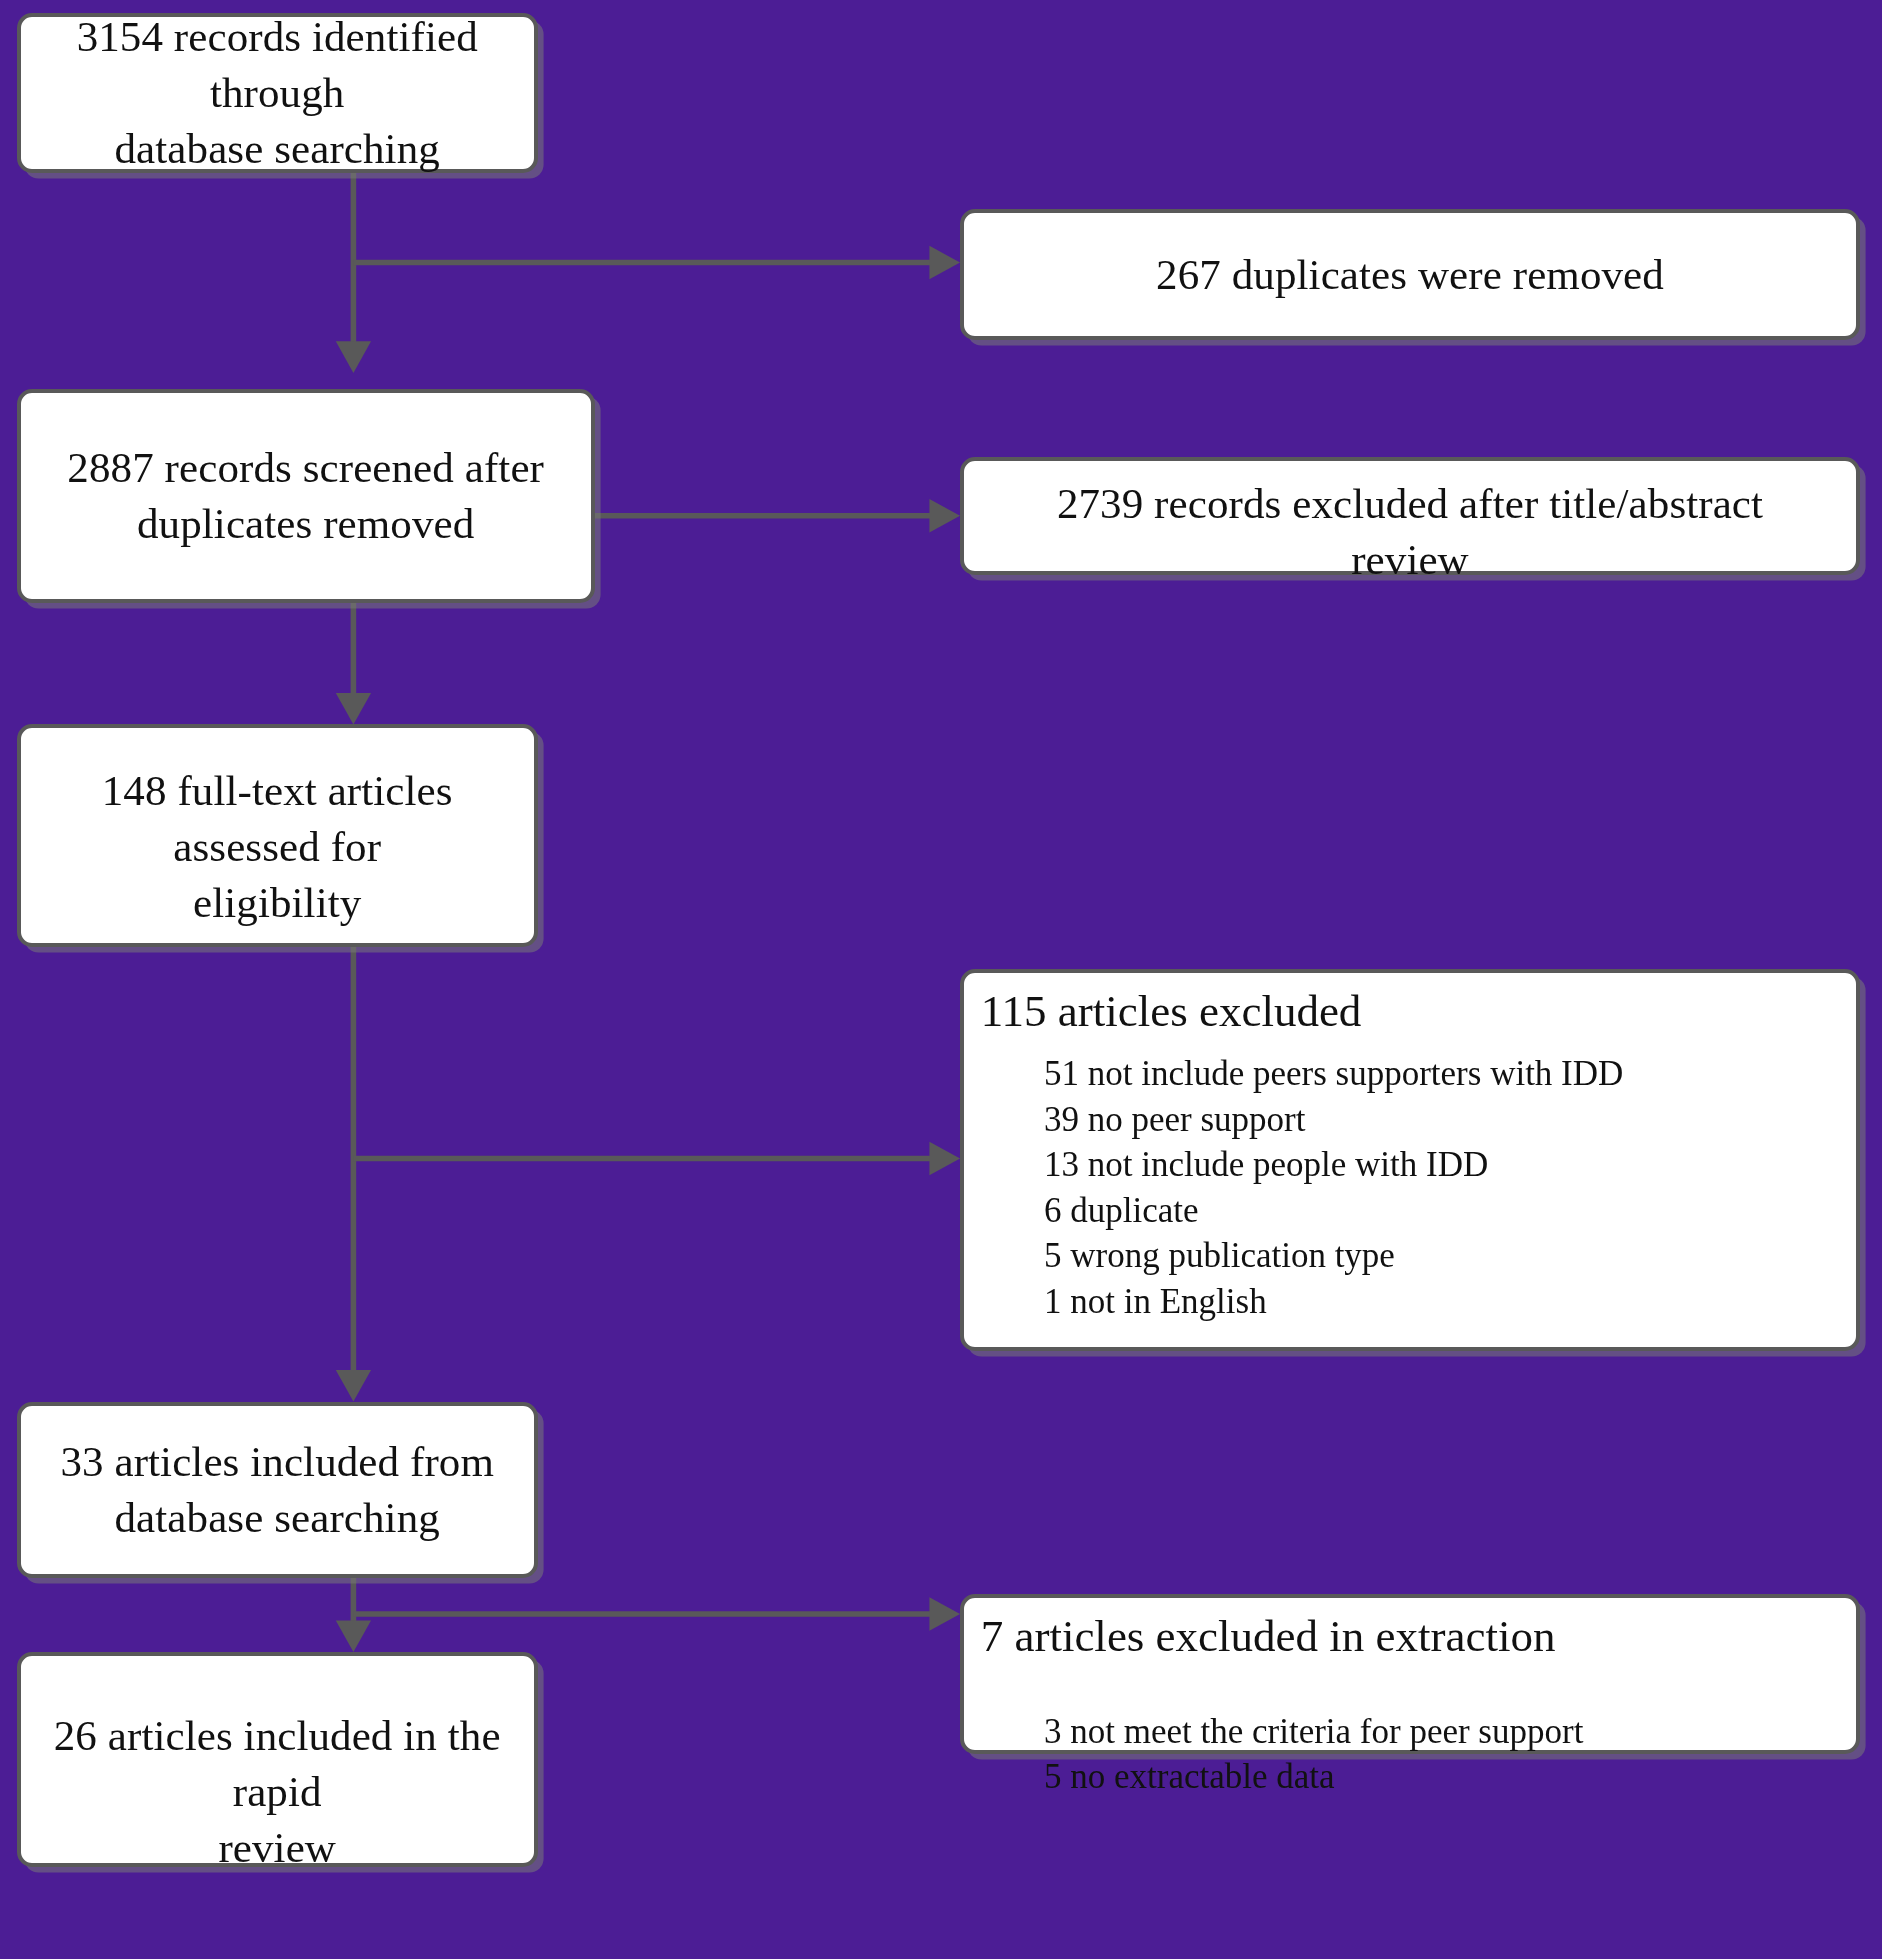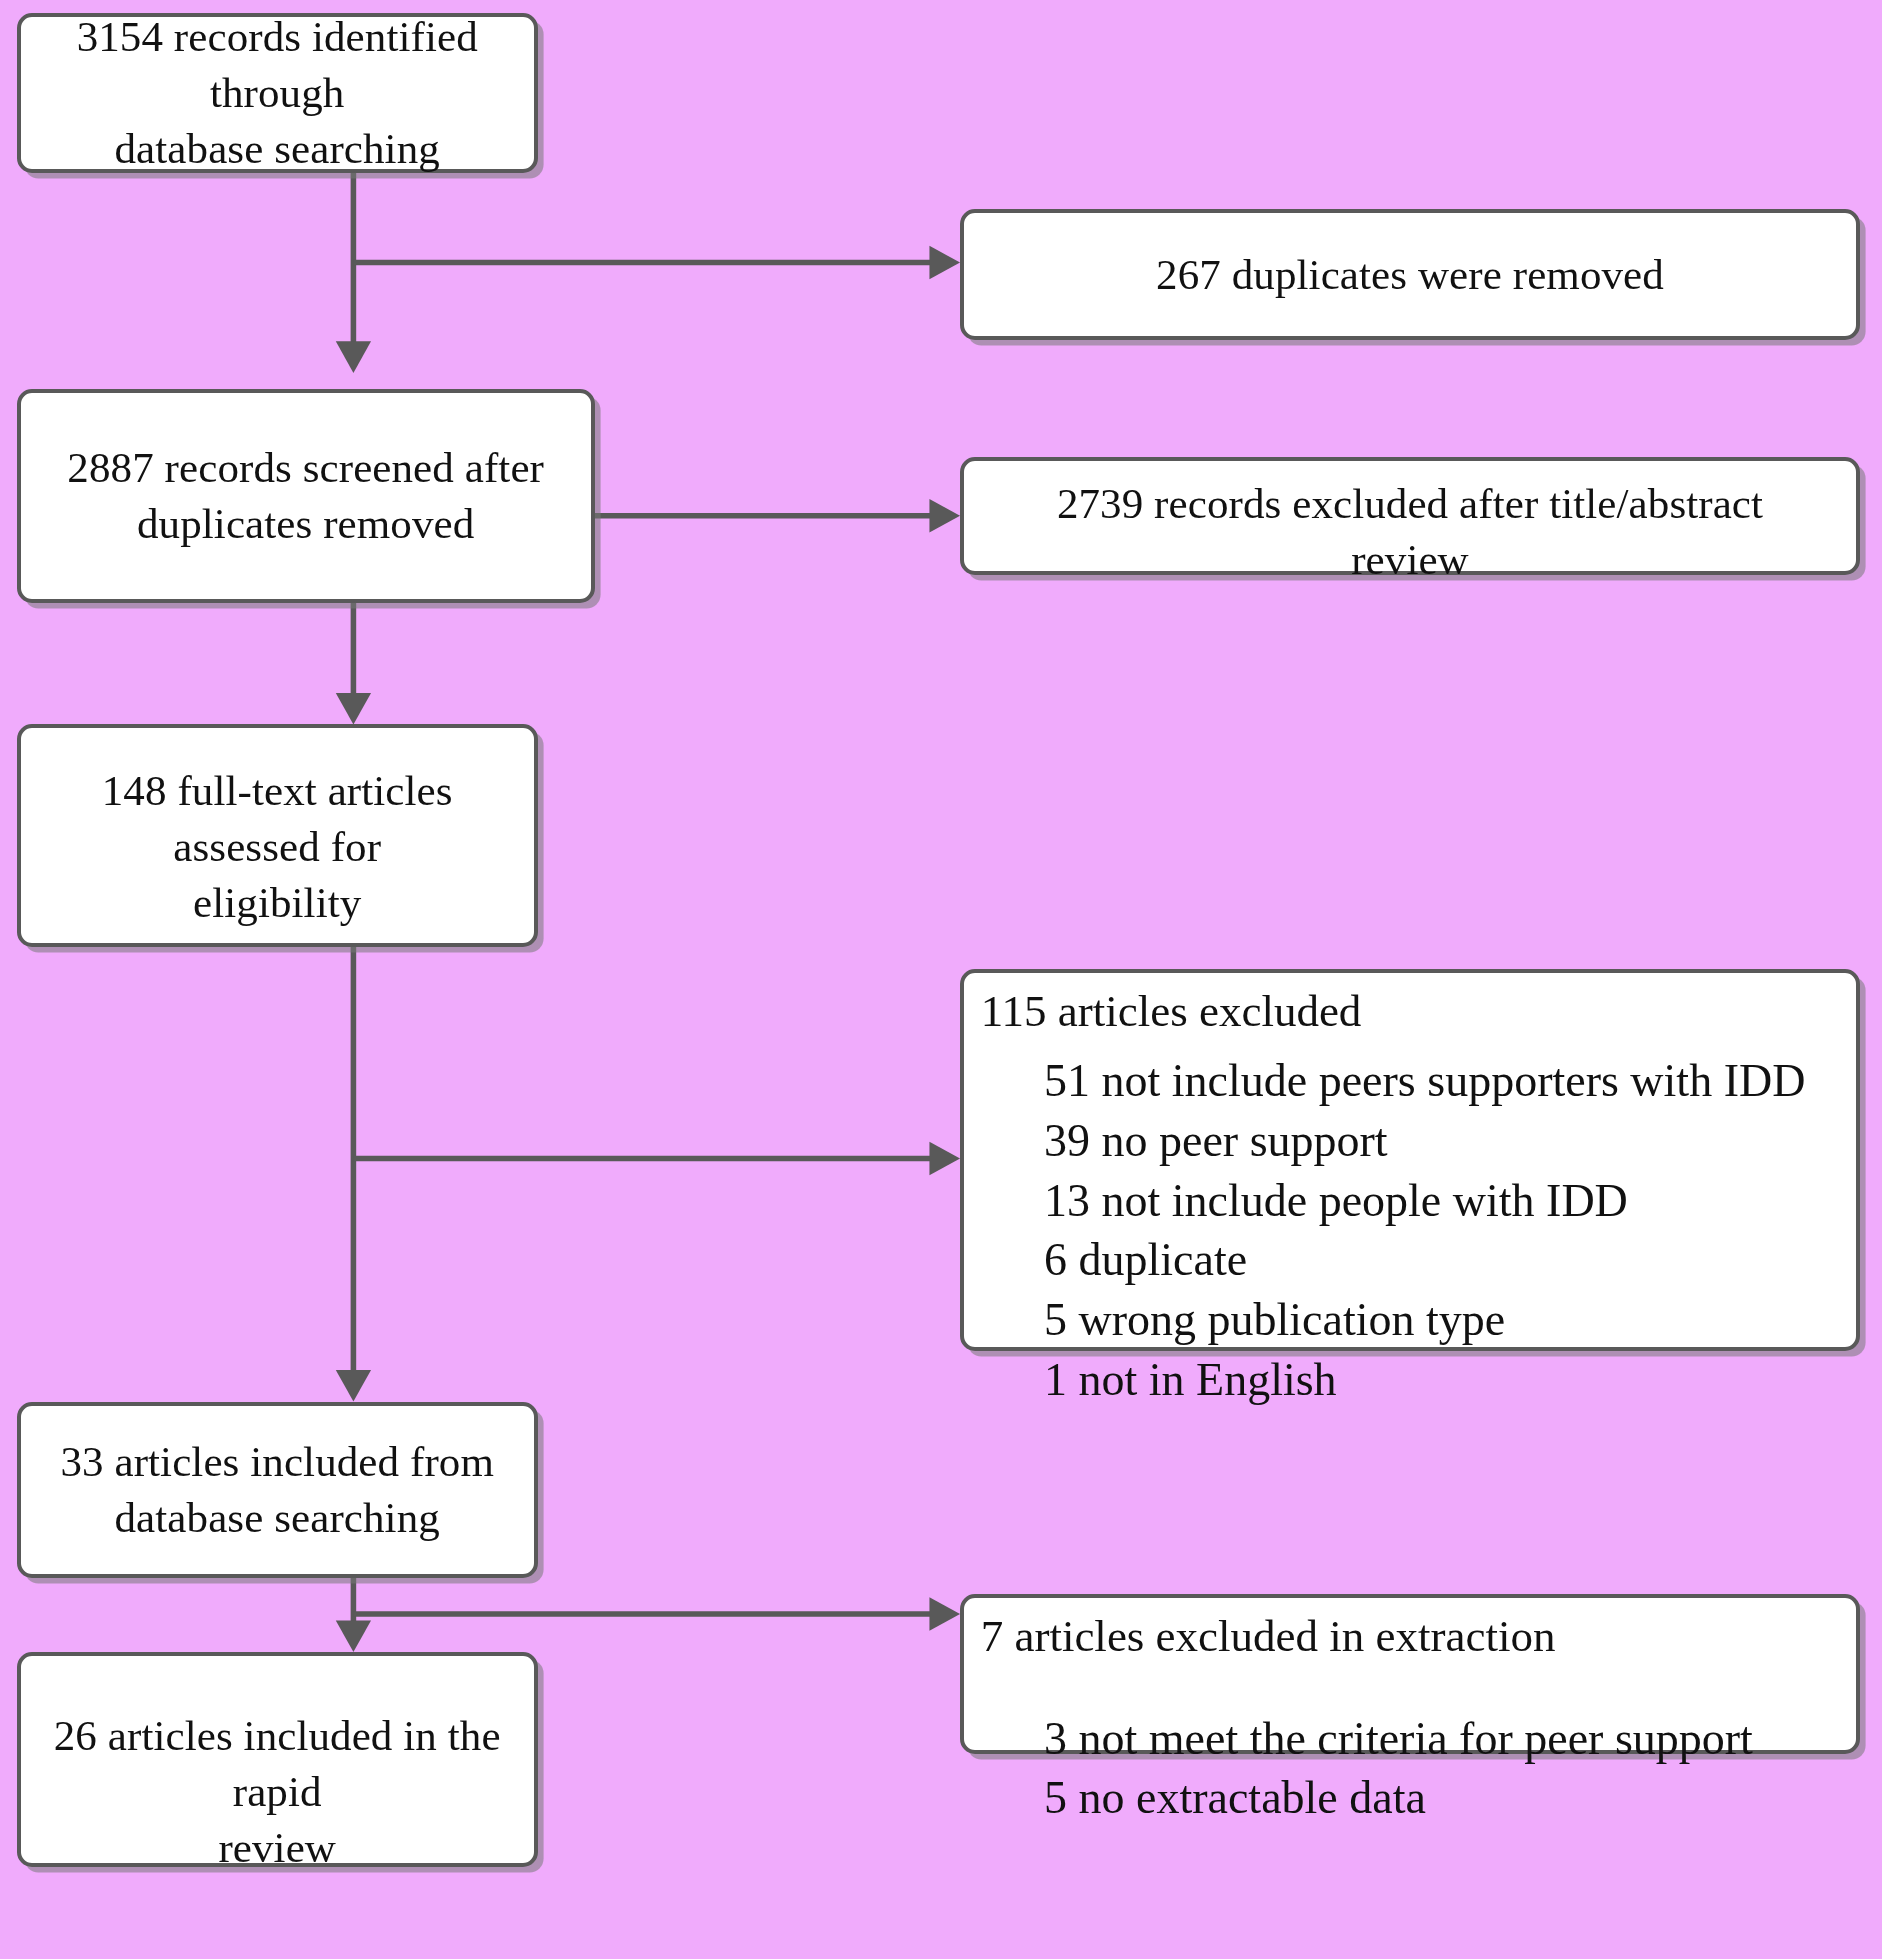--- a/index.html
+++ b/index.html
@@ -1,17 +1,17 @@
 <!DOCTYPE html>
 <html style="font-size:15px"><head>
 <meta charset="utf-8">
 <style>
   html,body{margin:0;padding:0;background:#ffffff;}
   body{font-family:"Liberation Serif","DejaVu Serif",serif;}
-  #canvas{position:relative;width:1883px;height:1960px;background:#f0abfc;overflow:hidden;}
+  #canvas{position:relative;width:1883px;height:1960px;background:#4c1d95;overflow:hidden;}
   .node{
     position:absolute;
     box-sizing:border-box;
     background:#ffffff;
     border:4.6px solid #595959;
     border-radius:15px;
     box-shadow:6.5px 6.5px 0 -0.9px rgba(120,120,120,.55);
     display:flex;
     flex-direction:column;
     color:#111111;
@@ -27,21 +27,21 @@
   }
   .excl-head{
     font-size:45px;
     line-height:1.2;
     padding:11px 0 0 16.7px;
   }
   .excl-list{
     list-style:none;
     margin:0;
     padding:13px 0 0 80px;
-    font-size:46px;
+    font-size:35px;
     line-height:1.30;
   }
   .excl-list.tight{padding-top:5.6px;}
   .excl-list li{white-space:nowrap;}
   svg.links{position:absolute;left:0;top:0;width:1883px;height:1960px;overflow:visible;}
   svg.links path,svg.links line{stroke:#595959;stroke-width:6;fill:none;}
   svg.links polygon{fill:#595959;}
 </style>
 </head>
 <body>

